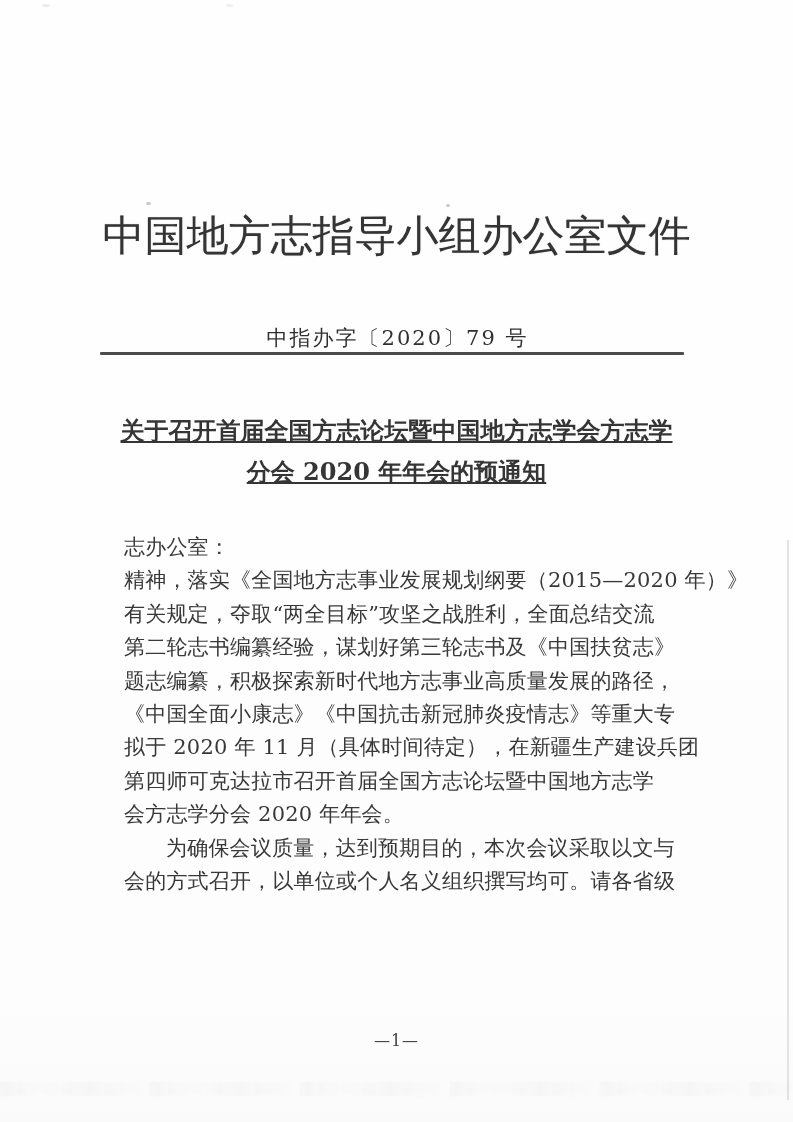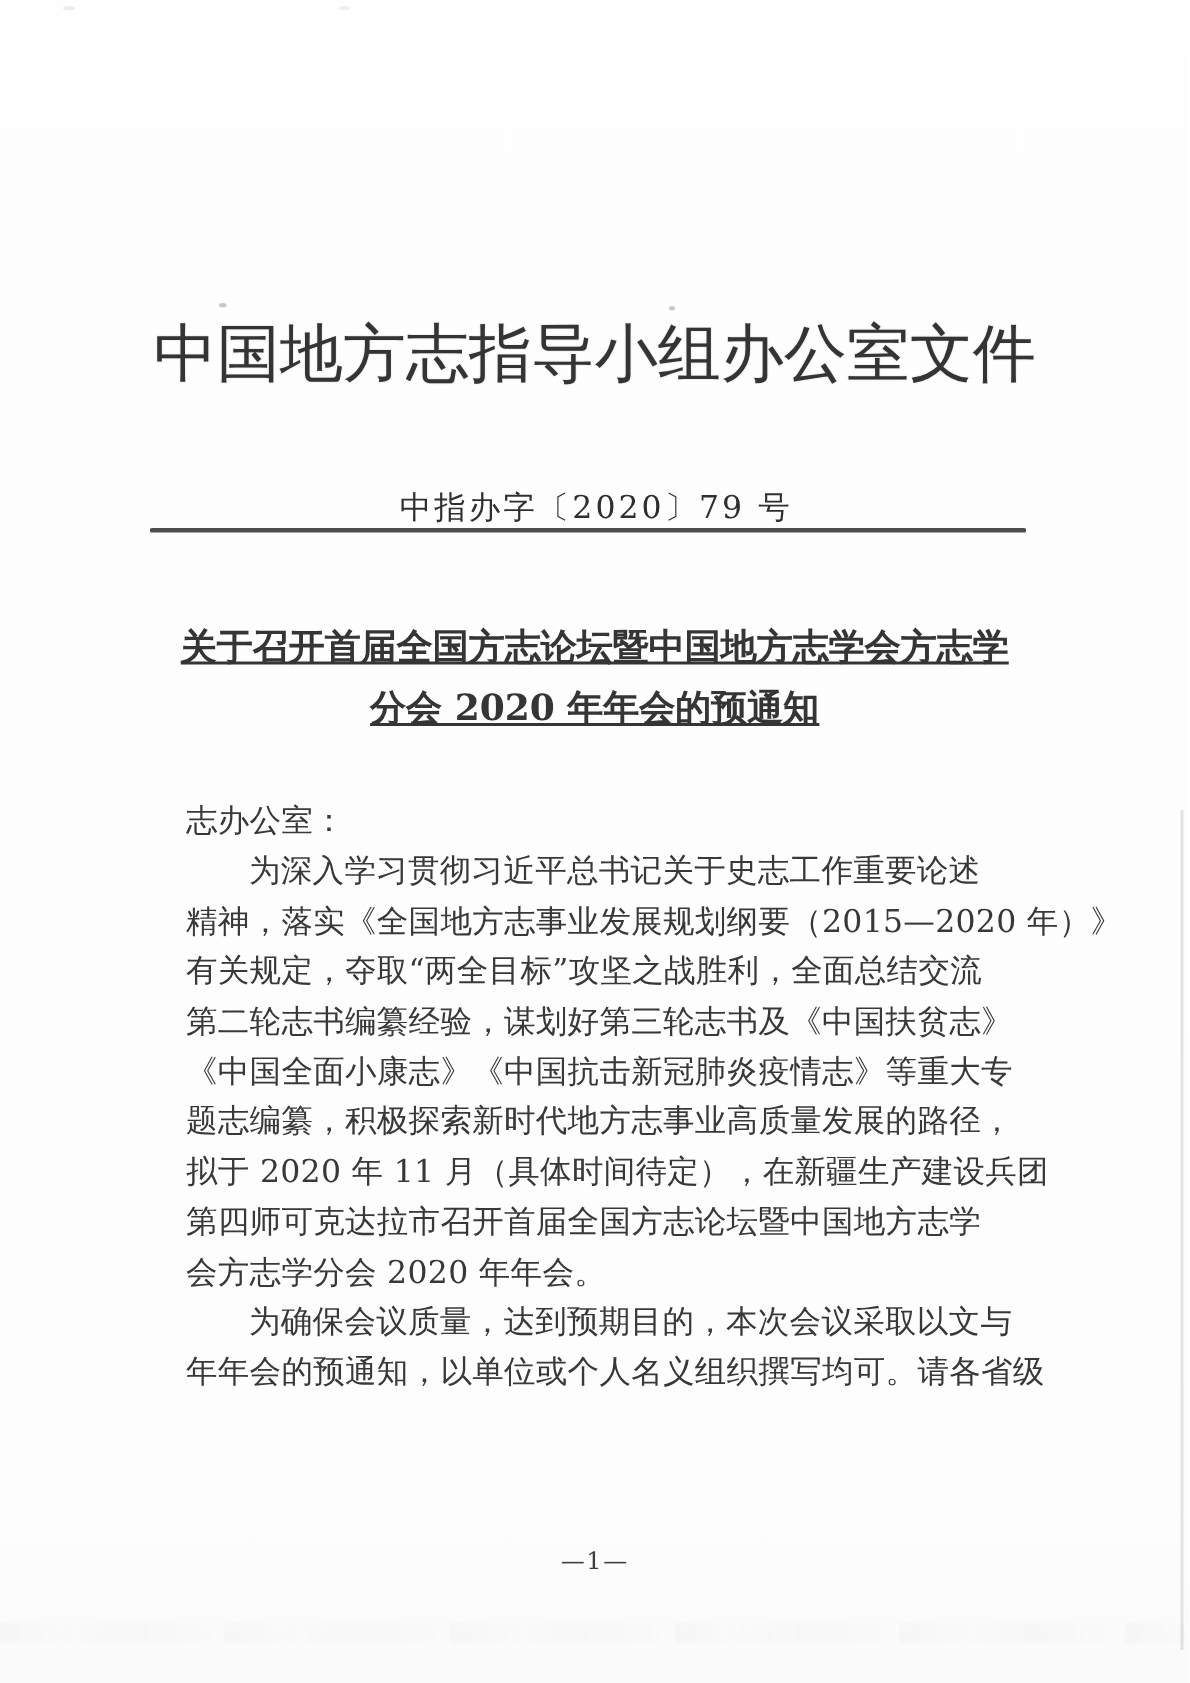--- a/index.html
+++ b/index.html
@@ -141,28 +141,27 @@
   <div class="doc-number">中指办字〔2020〕79 号</div>
   <div class="header-rule"></div>
 
   <div class="doc-title">
     <span class="t-line">关于召开首届全国方志论坛暨中国地方志学会方志学</span>
     <span class="t-line">分会 2020 年年会的预通知</span>
   </div>
 
   <div class="body-text">
     <div class="body-line">志办公室：</div>
-    <div class="body-line indent">为深入学习贯彻习近平总书记关于史志工作重要论述</div>
     <div class="body-line">精神，落实《全国地方志事业发展规划纲要（2015—2020 年）》</div>
     <div class="body-line">有关规定，夺取“两全目标”攻坚之战胜利，全面总结交流</div>
     <div class="body-line">第二轮志书编纂经验，谋划好第三轮志书及《中国扶贫志》</div>
+    <div class="body-line">题志编纂，积极探索新时代地方志事业高质量发展的路径，</div>
     <div class="body-line">《中国全面小康志》《中国抗击新冠肺炎疫情志》等重大专</div>
-    <div class="body-line">题志编纂，积极探索新时代地方志事业高质量发展的路径，</div>
     <div class="body-line">拟于 2020 年 11 月（具体时间待定），在新疆生产建设兵团</div>
     <div class="body-line">第四师可克达拉市召开首届全国方志论坛暨中国地方志学</div>
     <div class="body-line">会方志学分会 2020 年年会。</div>
     <div class="body-line indent">为确保会议质量，达到预期目的，本次会议采取以文与</div>
-    <div class="body-line">年年会的预通知，以单位或个人名义组织撰写均可。请各省级</div>
+    <div class="body-line">会的方式召开，以单位或个人名义组织撰写均可。请各省级</div>
   </div>
 
   <div class="page-number">—1—</div>
 
 </div>
 
 </body></html>

